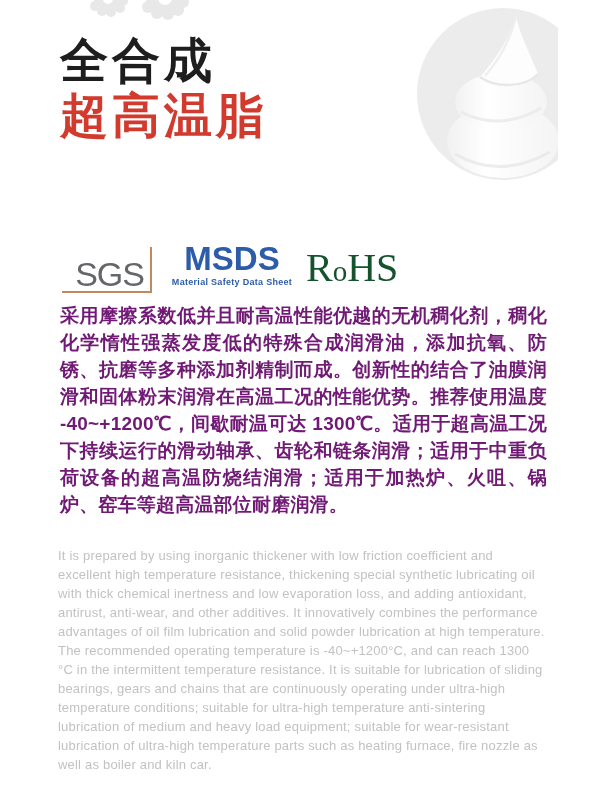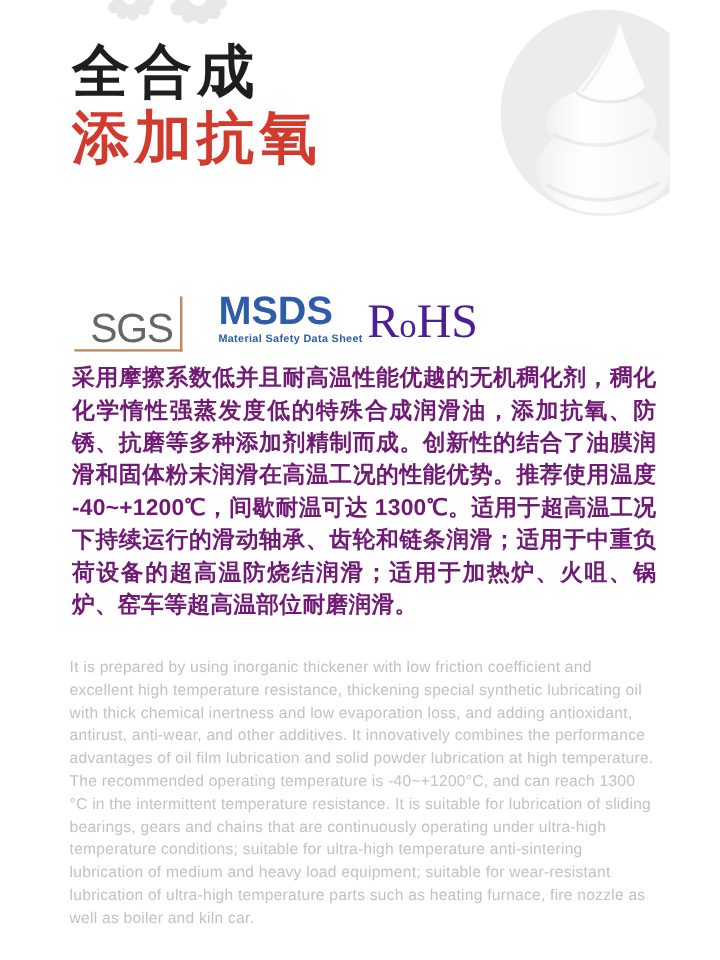--- a/index.html
+++ b/index.html
@@ -22,25 +22,25 @@
   .title-cn-1{left:60px;top:34px;font-size:48px;line-height:54px;letter-spacing:4px;color:#1e1e1e;font-weight:600;}
   .title-cn-2{left:60px;top:88px;font-size:48px;line-height:56px;letter-spacing:4px;color:#d23a2e;font-weight:800;}
   .subtitle{left:62px;top:160px;font-size:20px;line-height:31px;font-style:italic;color:#9b9b9b;letter-spacing:1px;}
 
   
   .cert-sgs{left:62px;top:243px;width:90px;height:50px;}
   .sgs-text{position:absolute;right:8px;bottom:2px;font-size:34px;font-weight:normal;color:#64666a;letter-spacing:-1px;line-height:1;}
   .sgs-line-h{position:absolute;left:0;bottom:0;width:90px;height:2px;background:#c08a5e;}
   .sgs-line-v{position:absolute;right:0;bottom:0;width:2px;height:46px;background:#c08a5e;}
 
-  .cert-msds{left:170px;top:242px;width:124px;height:52px;text-align:left;margin-left:12px;}
+  .cert-msds{left:170px;top:242px;width:124px;height:52px;text-align:center;}
   .msds-text{font-size:33px;font-weight:bold;color:#2d5da9;letter-spacing:0px;line-height:34px;}
   .msds-sub{font-size:9px;font-weight:bold;color:#2d5da9;letter-spacing:0.3px;margin-top:1px;white-space:nowrap;}
 
-  .cert-rohs{left:306px;top:244px;height:50px;color:#4c1d95;font-family:"Liberation Serif",serif;line-height:48px;}
+  .cert-rohs{left:306px;top:244px;height:50px;color:#14532d;font-family:"Liberation Serif",serif;line-height:48px;}
   .rohs-big{font-size:40px;}
   .rohs-small{font-size:29px;}
 
   
   .desc-cn{
     left:60px;top:302px;width:487px;
     font-size:19px;line-height:27px;color:#701a75;
     text-align:justify;letter-spacing:0.2px;font-weight:bold;
   }
   .desc-en{
@@ -91,21 +91,21 @@
     <ellipse cx="56" cy="88" rx="46" ry="29" fill="url(#blobShade)"></ellipse>
     <path d="M16,98 Q55,118 96,94" fill="none" stroke="#e9e9e9" stroke-width="3" opacity="0.8"></path>
 
     <path d="M71,2 C75,22 88,46 93,60 C82,75 48,77 35,63 C50,46 66,22 71,2 Z" fill="#fdfdfd"></path>
     <path d="M71,2 C66,24 54,46 40,62" fill="none" stroke="#ededed" stroke-width="2.5" opacity="0.9"></path>
     <path d="M35,63 C50,74 80,74 93,60" fill="none" stroke="#e6e6e6" stroke-width="2.5" opacity="0.9"></path>
   </svg>
 </div>
 
 <div class="abs title-cn-1">全合成</div>
-<div class="abs title-cn-2">添加抗氧</div>
+<div class="abs title-cn-2">超高温脂</div>
 <div class="abs subtitle">
 </div>
 
 <div class="abs cert-sgs">
   <div class="sgs-text">SGS</div>
   <div class="sgs-line-h"></div>
   <div class="sgs-line-v"></div>
 </div>
 
 <div class="abs cert-msds">

